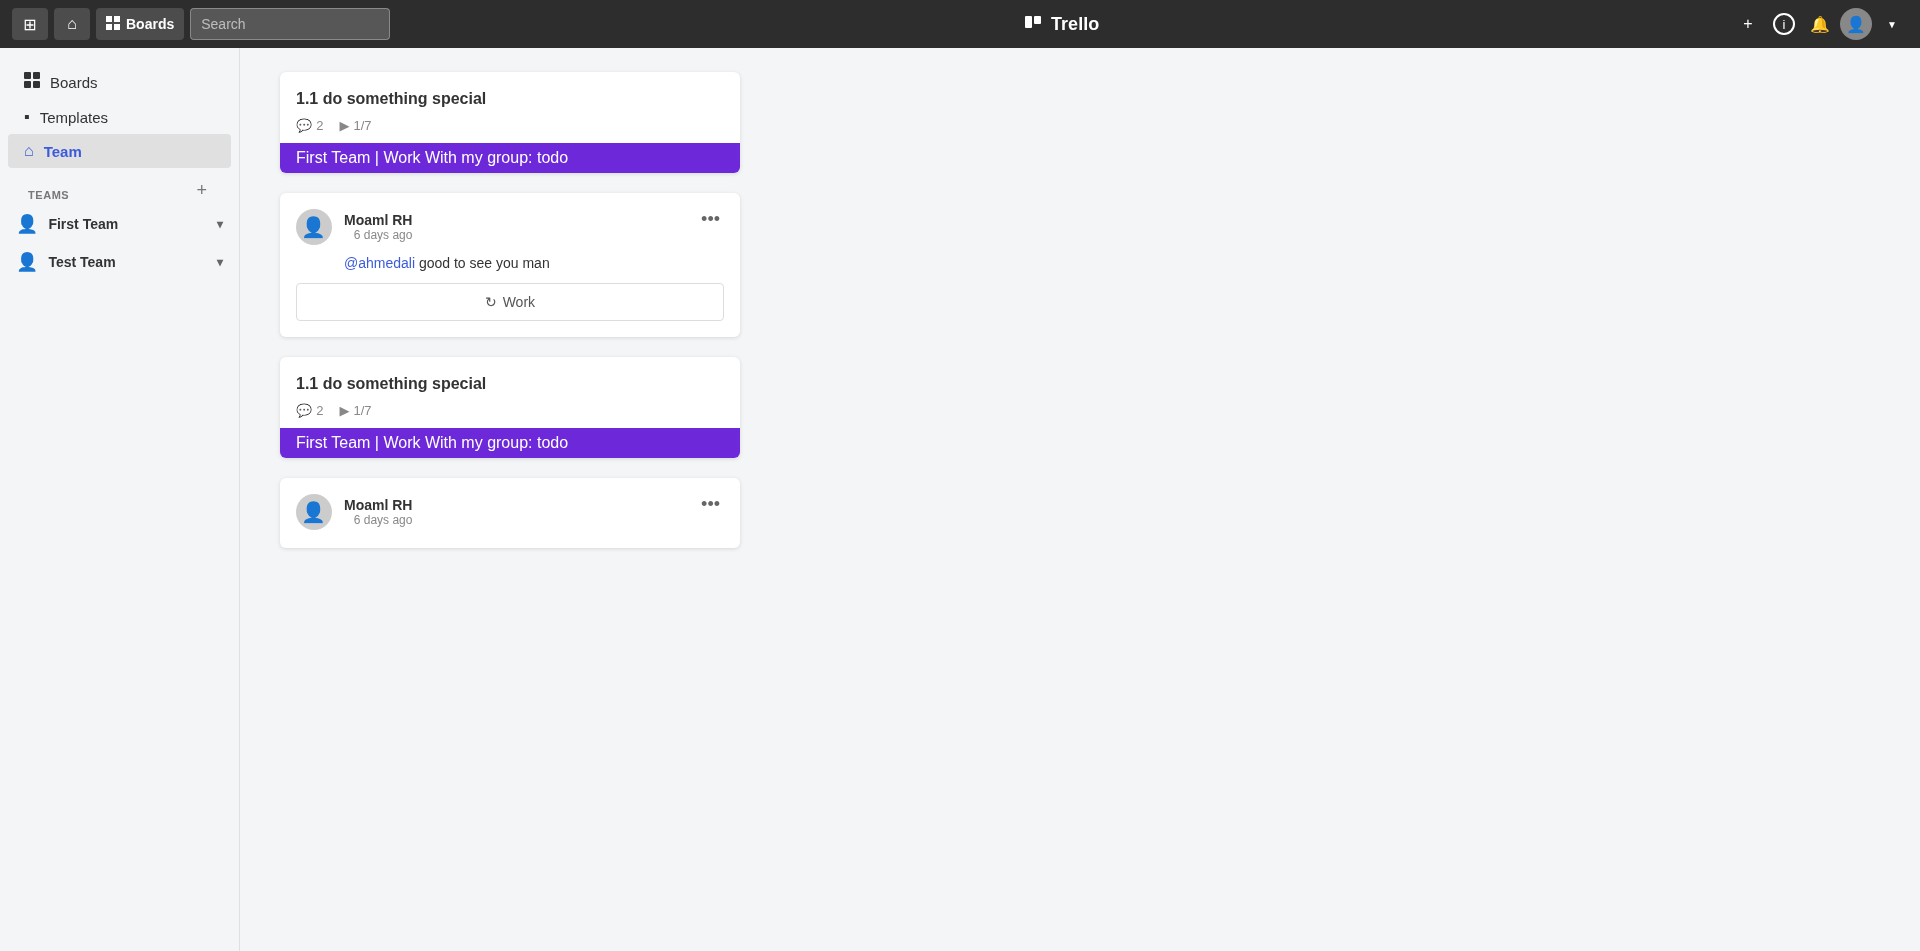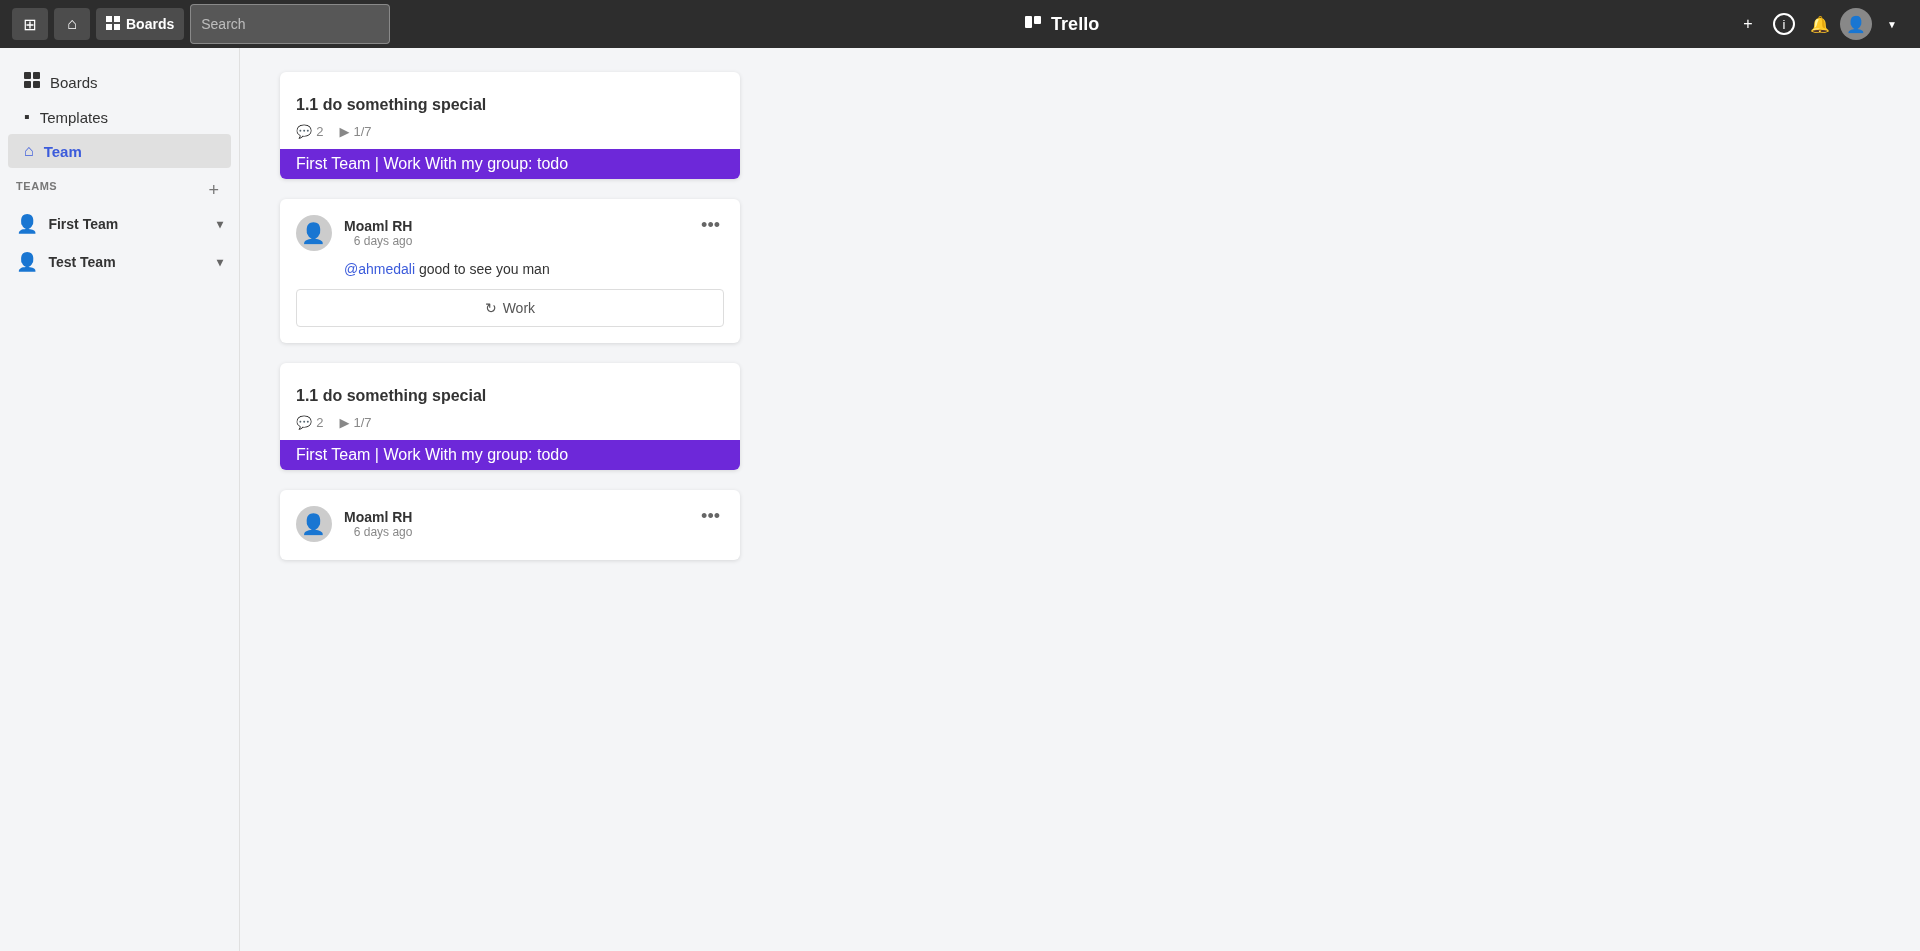--- a/index.html
+++ b/index.html
@@ -38,21 +38,21 @@
       display: flex; align-items: center; gap: 6px;
       cursor: pointer;
       font-size: 14px;
       font-weight: 600;
     }
     .topbar-search {
       background: rgba(255,255,255,0.2);
       border: 1px solid rgba(255,255,255,0.3);
       border-radius: 4px;
       color: #86efac;
-      height: 40px;
+      height: 32px;
       width: 200px;
       padding: 0 10px;
       font-size: 14px;
     }
     .topbar-search::placeholder { color: rgba(255,255,255,0.6); }
     .topbar-center {
       flex: 1;
       display: flex;
       align-items: center;
       justify-content: center;
@@ -114,23 +114,23 @@
       margin: 0 8px;
     }
     .sidebar-item.active {
       background: #e0e0e0;
       color: #3b5bdb;
       font-weight: 600;
     }
     .sidebar-item-icon { font-size: 16px; }
     .sidebar-section-header {
       display: flex;
-      align-items: flex-start;
+      align-items: flex-end;
       justify-content: space-between;
-      padding: 12px 16px 4px;
+      padding: 12px 28px 4px;
       font-size: 11px;
       font-weight: 700;
       color: #777;
       text-transform: uppercase;
       letter-spacing: 0.05em;
     }
     .sidebar-section-add {
       background: none;
       border: none;
       color: #777;
@@ -163,21 +163,21 @@
     
     .card {
       background: #fff;
       border-radius: 6px;
       box-shadow: 0 1px 4px rgba(0,0,0,0.12);
       margin-bottom: 20px;
       overflow: hidden;
       max-width: 460px;
     }
     .card-body {
-      padding: 24px 16px 10px;
+      padding: 18px 16px 10px;
     }
     .card-title {
       font-size: 16px;
       font-weight: 600;
       color: #333;
       margin-bottom: 10px;
     }
     .card-meta {
       display: flex;
       align-items: center;

